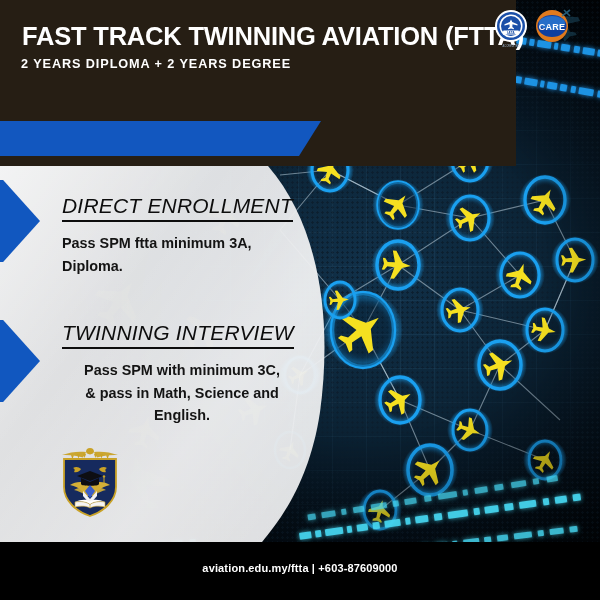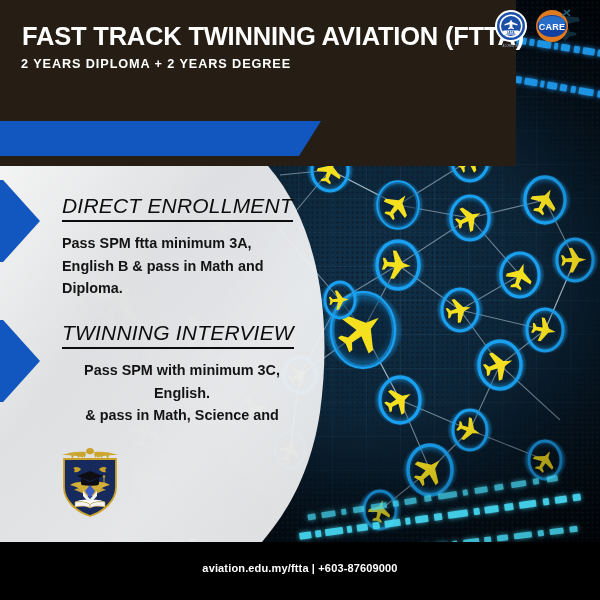--- a/index.html
+++ b/index.html
@@ -449,29 +449,28 @@
   </div>
 
   <div class="ribbon"></div>
   <div class="ribbon-text" style="z-index:8">2 YEARS DIPLOMA + 2 YEARS DEGREE</div>
 
   <div class="content">
 
     <div class="sec-head h1">DIRECT ENROLLMENT</div>
     <div class="sec-body b1">
       <span>Pass SPM ftta minimum 3A,</span>
-      <span>English B &amp; pass in Math and</span>
       <span>Diploma.</span>
     </div>
 
     <div class="sec-head h2">TWINNING INTERVIEW</div>
     <div class="sec-body b2">
       <span>Pass SPM with minimum 3C,</span>
+      <span>&amp; pass in Math, Science and</span>
       <span>English.</span>
-      <span>&amp; pass in Math, Science and</span>
     </div>
   </div>
 
   <svg class="crest" viewBox="0 0 66 78">
 
     <g fill="#c9a227">
       <path d="M33,7 c2.6,0 4,1.8 4,3.6 c0,1.6 -1.6,2.8 -4,2.8 c-2.4,0 -4,-1.2 -4,-2.8 C29,8.8 30.4,7 33,7 Z"></path>
       <path d="M29,11 C22,10 13,11 5,14 c8,-0.4 15,0.6 21,2.6 Z" opacity=".95"></path>
       <path d="M37,11 C44,10 53,11 61,14 c-8,-0.4 -15,0.6 -21,2.6 Z" opacity=".95"></path>
       <path d="M26,12.5 l1.6,4.6 l1.5,-4.4 Z M20,13 l1.5,4.4 l1.5,-4.2 Z M14,14 l1.4,4.2 l1.5,-4 Z"></path>

